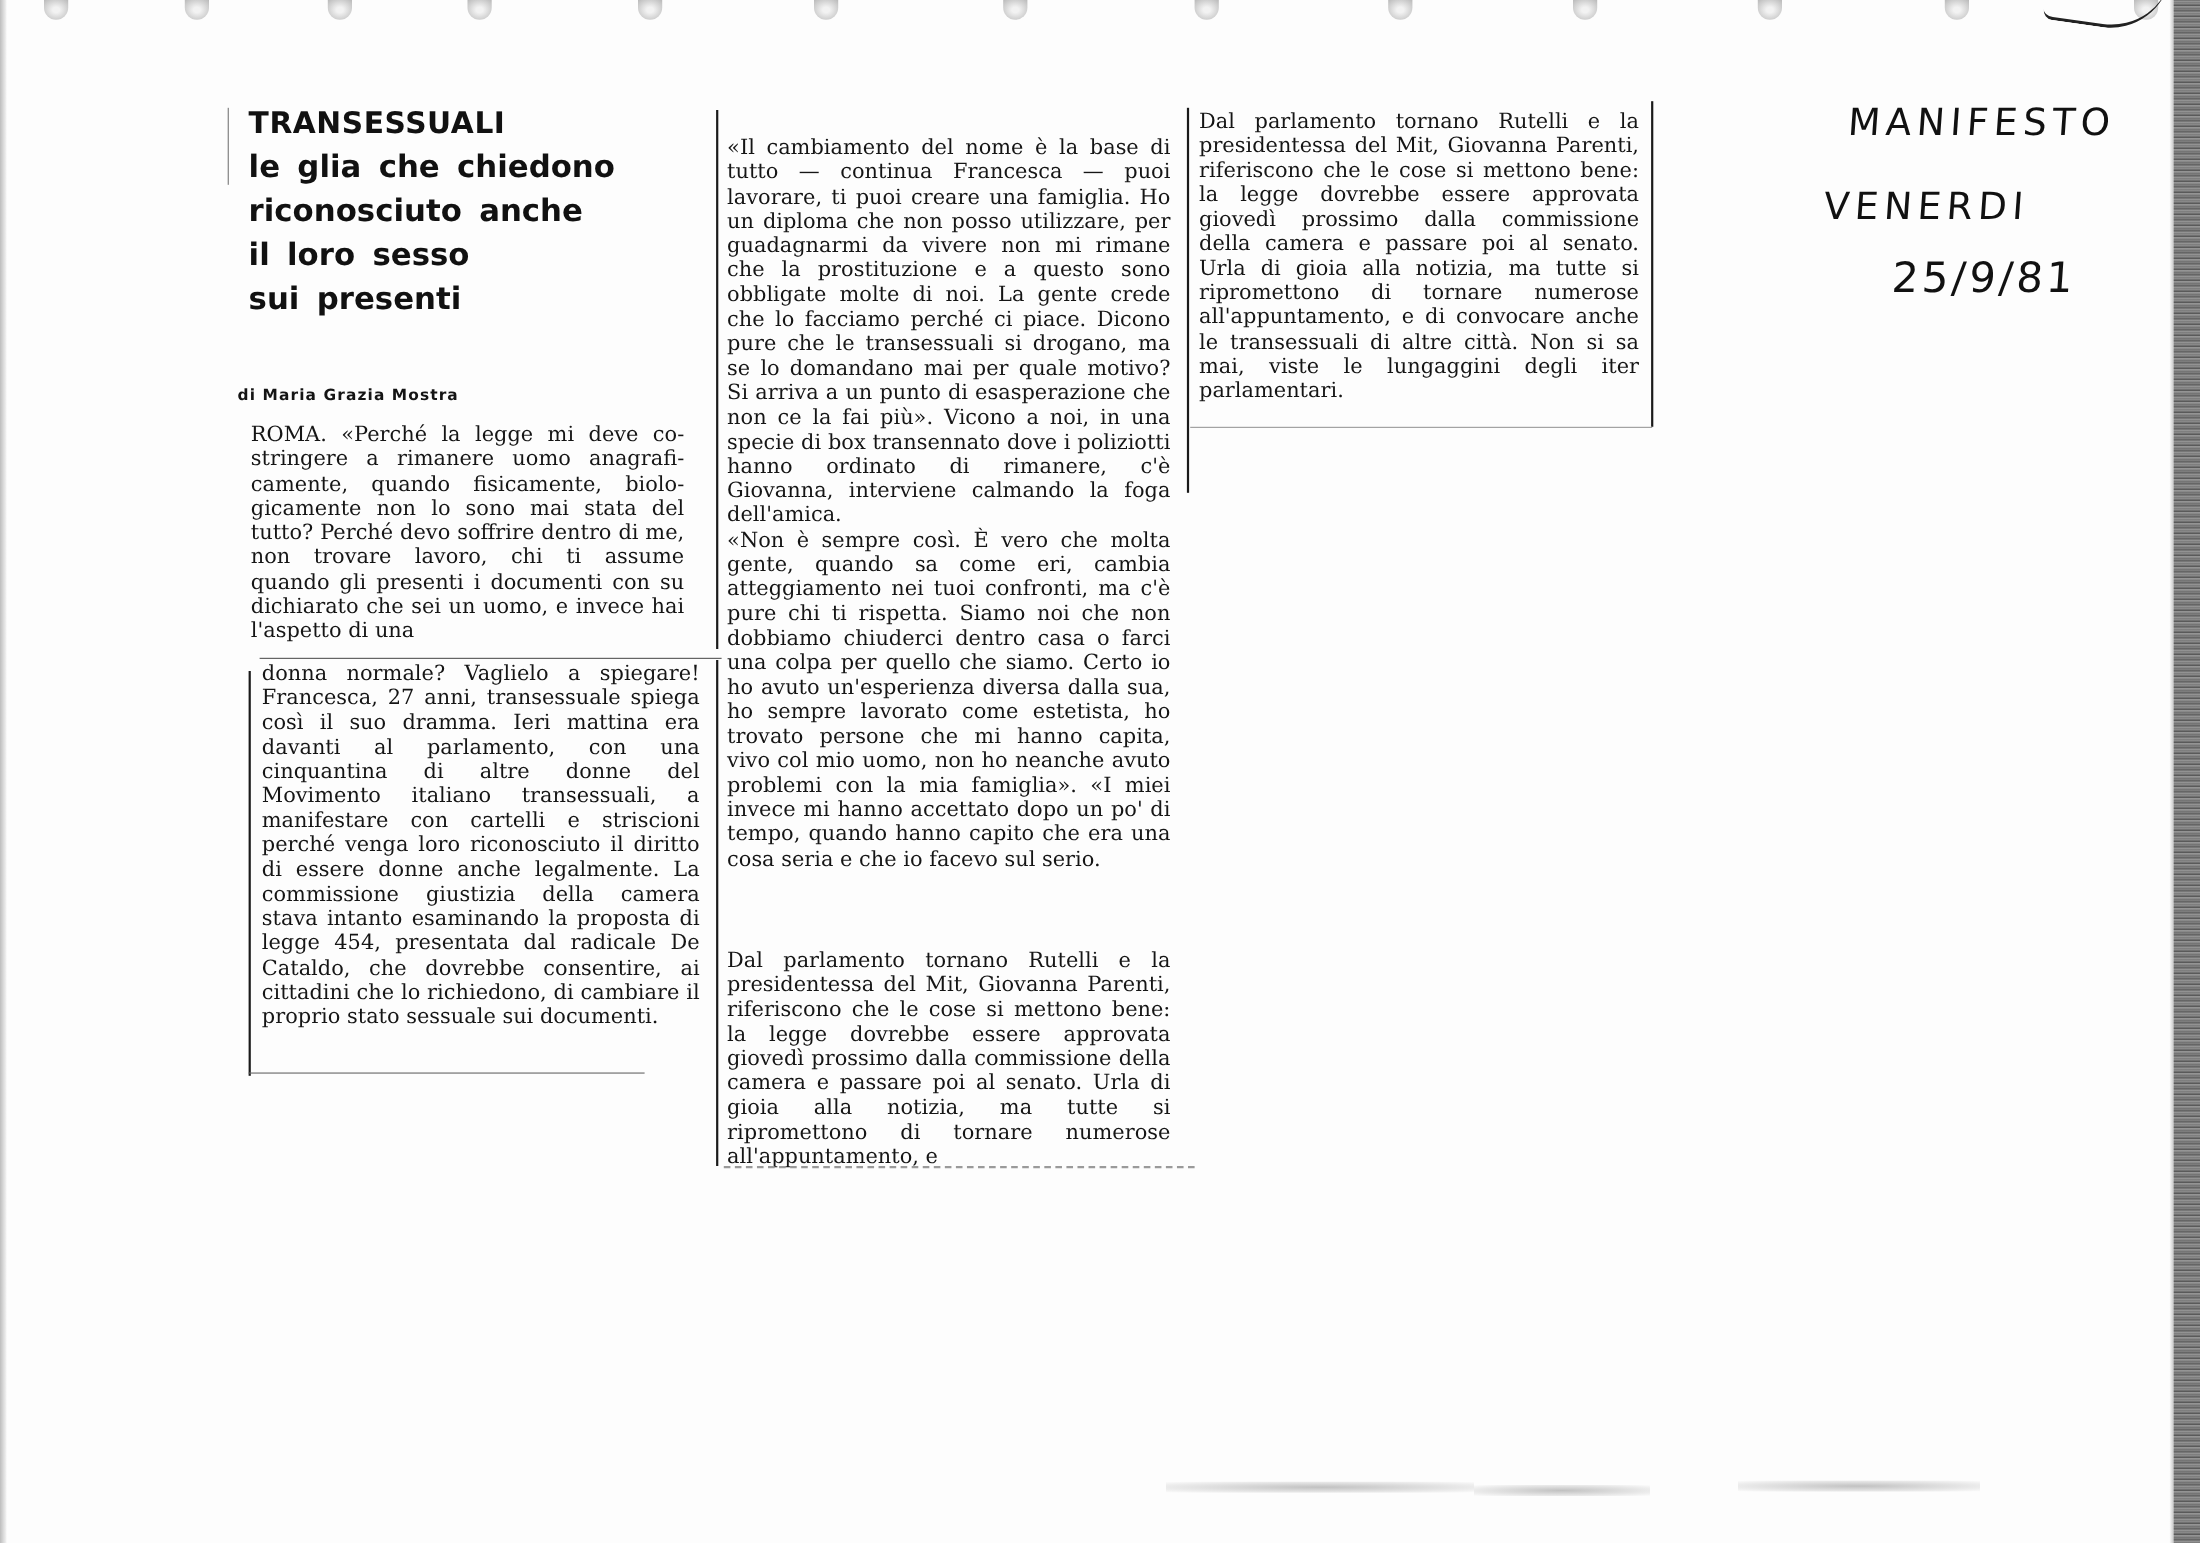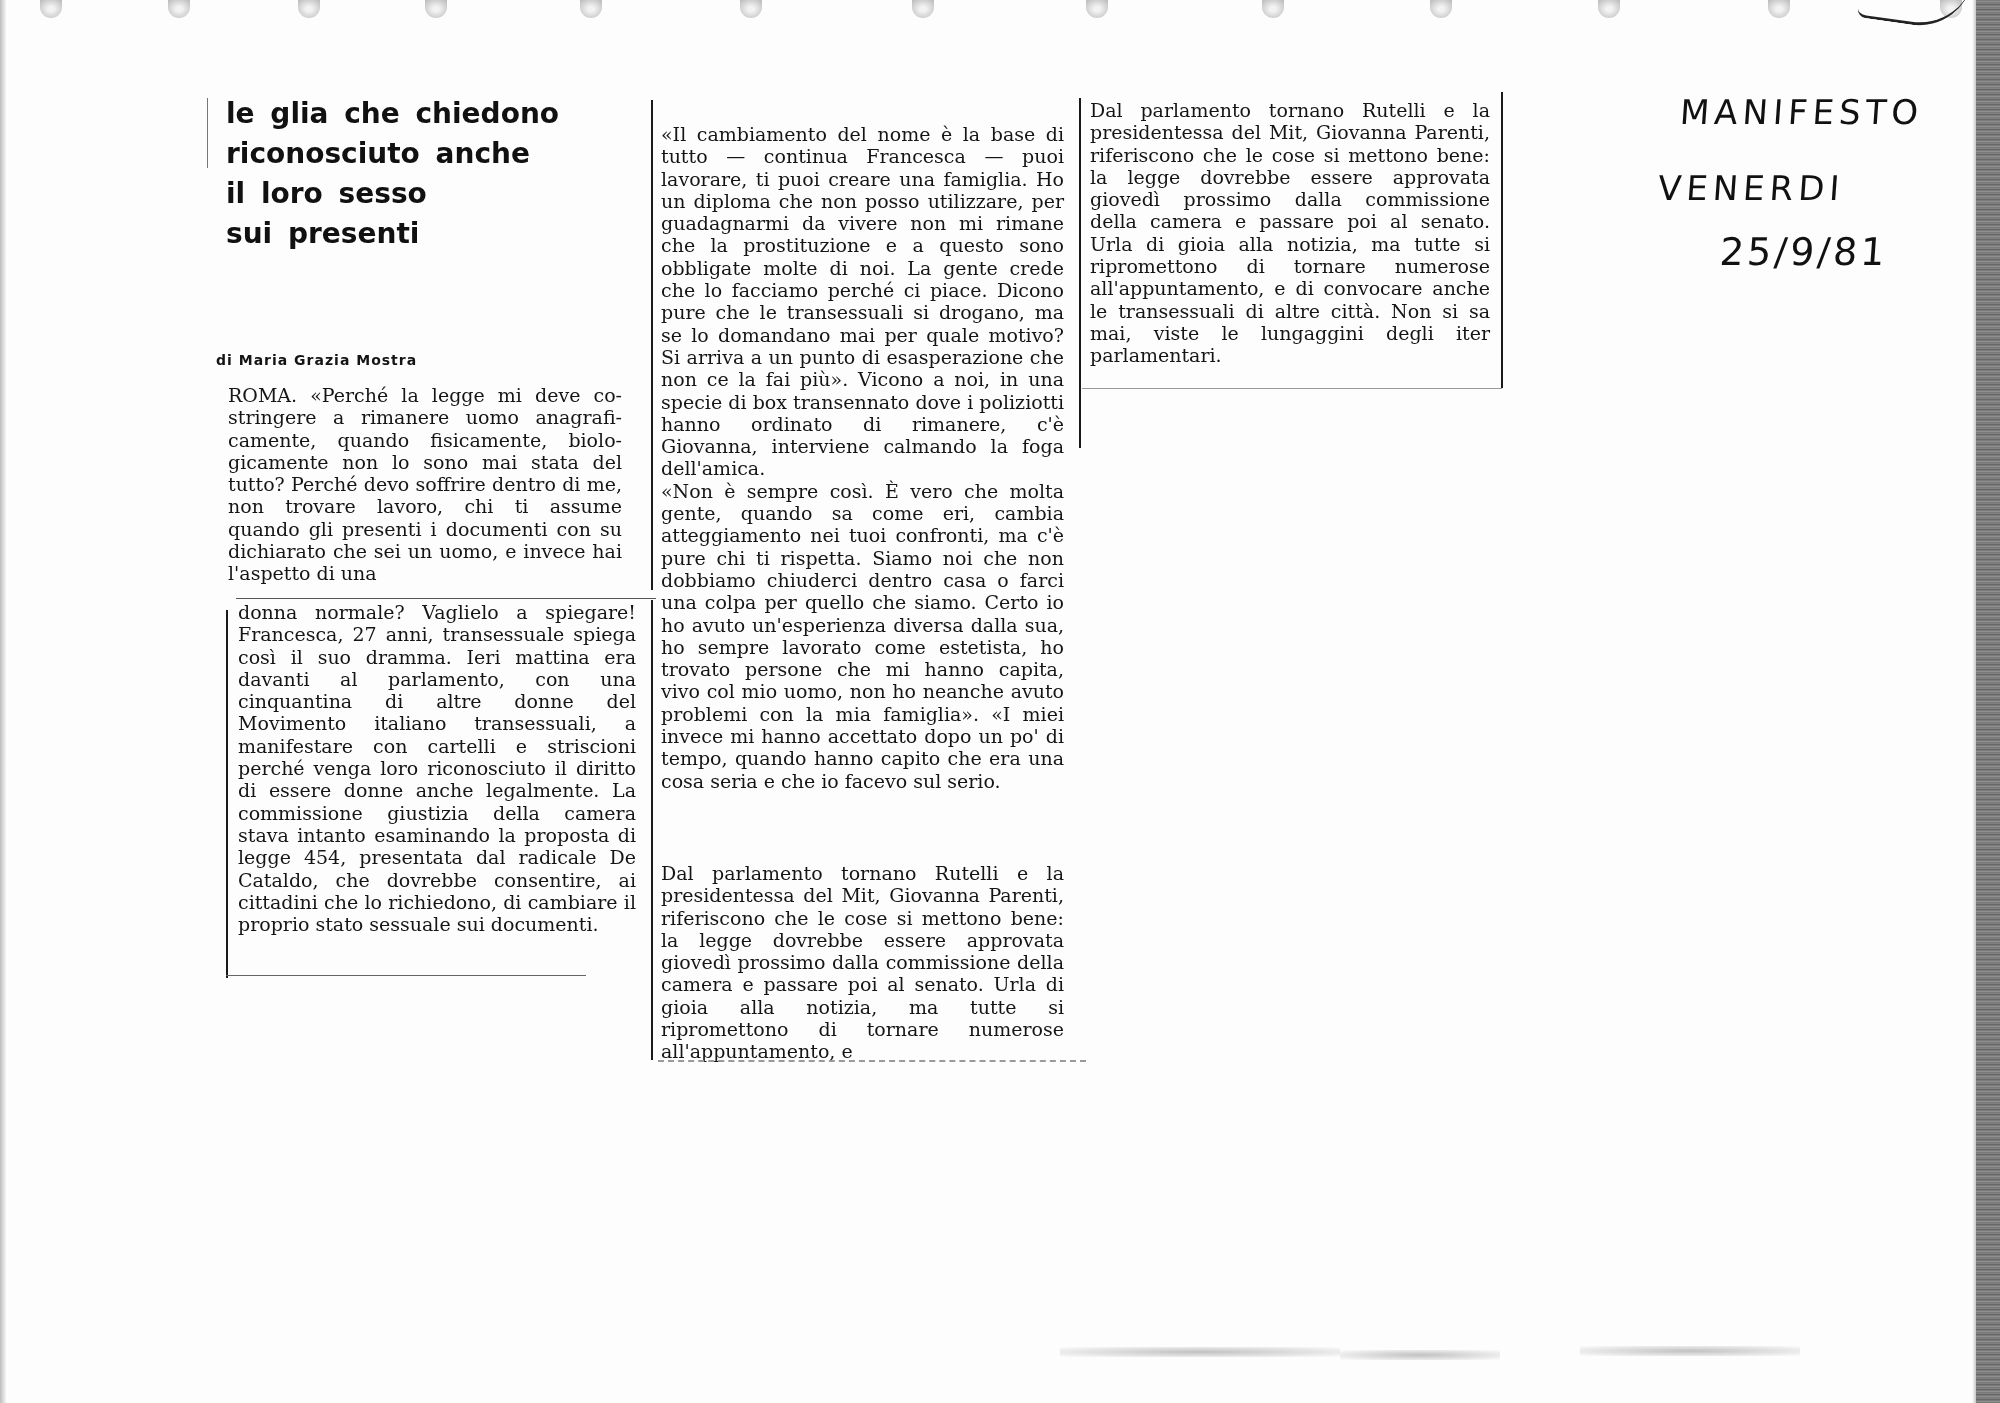--- a/index.html
+++ b/index.html
@@ -162,20 +162,21 @@
   <div class="hole" style="left:1262px;"></div>
   <div class="hole" style="left:1430px;"></div>
   <div class="hole" style="left:1598px;"></div>
   <div class="hole" style="left:1768px;"></div>
   <div class="hole" style="left:1940px;"></div>
   <div class="corner-curve"></div>
 
   <div class="vrule" style="left:207px; top:98px; height:70px; background:#777; width:1px;"></div>
 
   <div class="headline-block">
+    <div class="headline-kicker">TRANSESSUALI</div>
     <div class="headline-line">le glia che chiedono</div>
     <div class="headline-line">riconosciuto anche</div>
     <div class="headline-line">il loro sesso</div>
     <div class="headline-line">sui presenti</div>
   </div>
 
   <div class="byline">di Maria Grazia Mostra</div>
 
   <div class="col-text col1a">
     <p>ROMA. «Perché la legge mi deve co­stringere a rimanere uomo anagrafi­camente, quando fisicamente, biolo­gicamente non lo sono mai stata del tutto? Perché devo soffrire dentro di me, non trovare lavoro, chi ti as­sume quando gli presenti i docu­menti con su dichiarato che sei un uomo, e invece hai l'aspetto di una</p>

